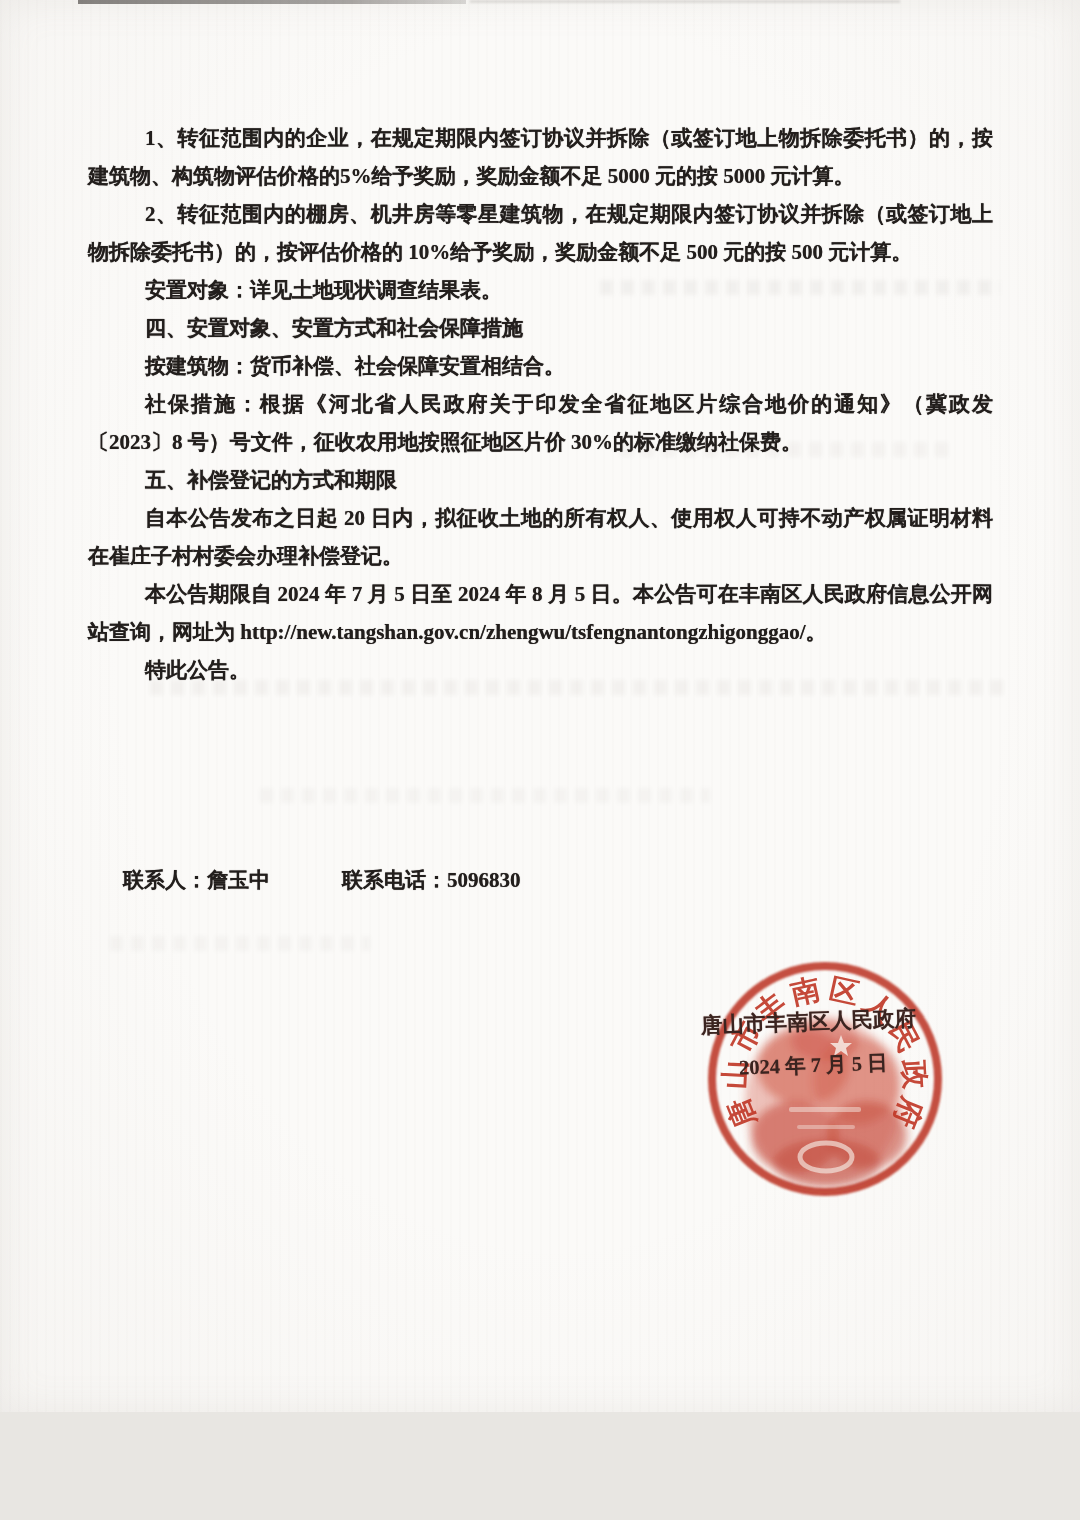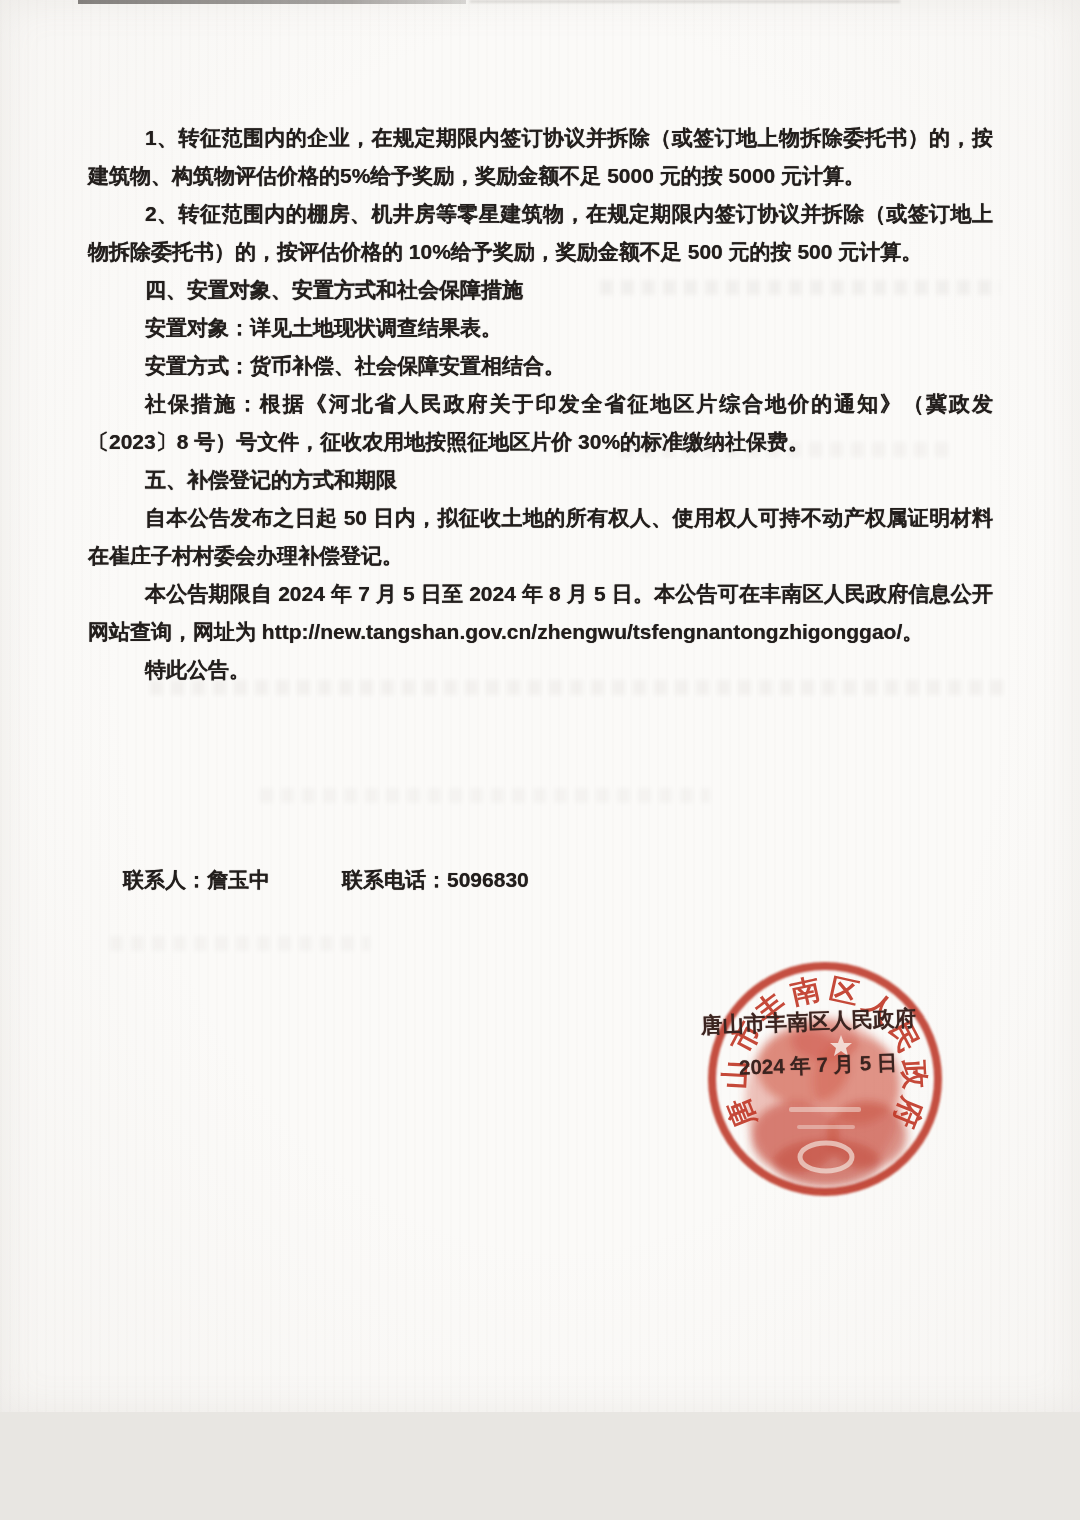--- a/index.html
+++ b/index.html
@@ -3,21 +3,21 @@
 <meta charset="utf-8">
 <style>
   html,body{margin:0;padding:0;}
   body{width:1080px;height:1520px;overflow:hidden;background:#e8e6e2;}
   .page{
     position:relative;width:1080px;height:1412px;overflow:hidden;
     background:
       radial-gradient(ellipse at 52% 45%, rgba(255,255,255,0) 55%, rgba(185,176,168,.07) 100%),
       repeating-linear-gradient(90deg, rgba(198,192,186,.045) 0 2px, rgba(255,255,255,0) 2px 9px),
       #fbfaf8;
-    font-family:Liberation Sans, sans-serif;
+    font-family:Liberation Serif, serif;
     color:#221e1c;
     box-shadow:inset 0 0 40px rgba(160,150,140,.12);
   }
   
   .top-artifact{
     position:absolute;left:78px;top:0;width:388px;height:4px;
     background:linear-gradient(90deg, rgba(40,35,32,.55), rgba(40,35,32,.38) 70%, rgba(40,35,32,.15));
     filter:blur(.6px);
   }
   .top-artifact2{
@@ -75,26 +75,26 @@
 
   <div class="ghost g1"></div>
   <div class="ghost g2"></div>
   <div class="ghost g3"></div>
   <div class="ghost g4"></div>
   <div class="ghost g5"></div>
 
   <div class="doc-body" id="paragraphs">
       <p class="para">1、转征范围内的企业，在规定期限内签订协议并拆除（或签订地上物拆除委托书）的，按建筑物、构筑物评估价格的5%给予奖励，奖励金额不足 5000 元的按 5000 元计算。</p>
       <p class="para">2、转征范围内的棚房、机井房等零星建筑物，在规定期限内签订协议并拆除（或签订地上物拆除委托书）的，按评估价格的 10%给予奖励，奖励金额不足 500 元的按 500 元计算。</p>
+      <p class="para">安置对象：详见土地现状调查结果表。</p>
       <p class="para heading">四、安置对象、安置方式和社会保障措施</p>
-      <p class="para">安置对象：详见土地现状调查结果表。</p>
-      <p class="para">安置方式：货币补偿、社会保障安置相结合。</p>
+      <p class="para">按建筑物：货币补偿、社会保障安置相结合。</p>
       <p class="para">社保措施：根据《河北省人民政府关于印发全省征地区片综合地价的通知》（冀政发〔2023〕8 号）号文件，征收农用地按照征地区片价 30%的标准缴纳社保费。</p>
       <p class="para heading">五、补偿登记的方式和期限</p>
-      <p class="para">自本公告发布之日起 50 日内，拟征收土地的所有权人、使用权人可持不动产权属证明材料在崔庄子村村委会办理补偿登记。</p>
+      <p class="para">自本公告发布之日起 20 日内，拟征收土地的所有权人、使用权人可持不动产权属证明材料在崔庄子村村委会办理补偿登记。</p>
       <p class="para">本公告期限自 2024 年 7 月 5 日至 2024 年 8 月 5 日。本公告可在丰南区人民政府信息公开网站查询，网址为 http://new.tangshan.gov.cn/zhengwu/tsfengnantongzhigonggao/。</p>
       <p class="para">特此公告。</p>
     </div>
 
   <div class="contact-row">
     <span class="contact-person"><span>联系人：</span><span>詹玉中</span></span><span class="contact-phone"><span>联系电话：</span><span>5096830</span></span>
   </div>
 
   <div class="seal-wrap">
     <svg class="seal-svg" width="260" height="260" viewBox="0 0 260 260">

